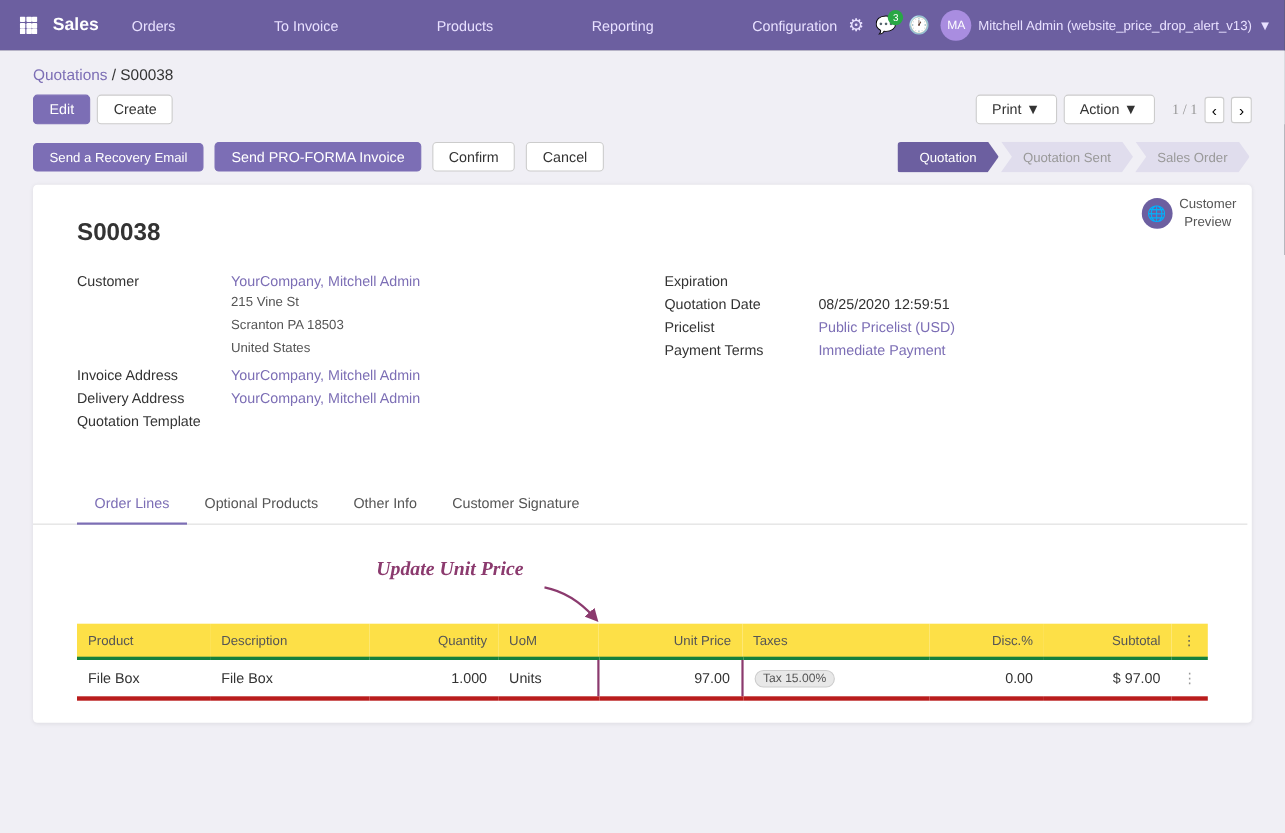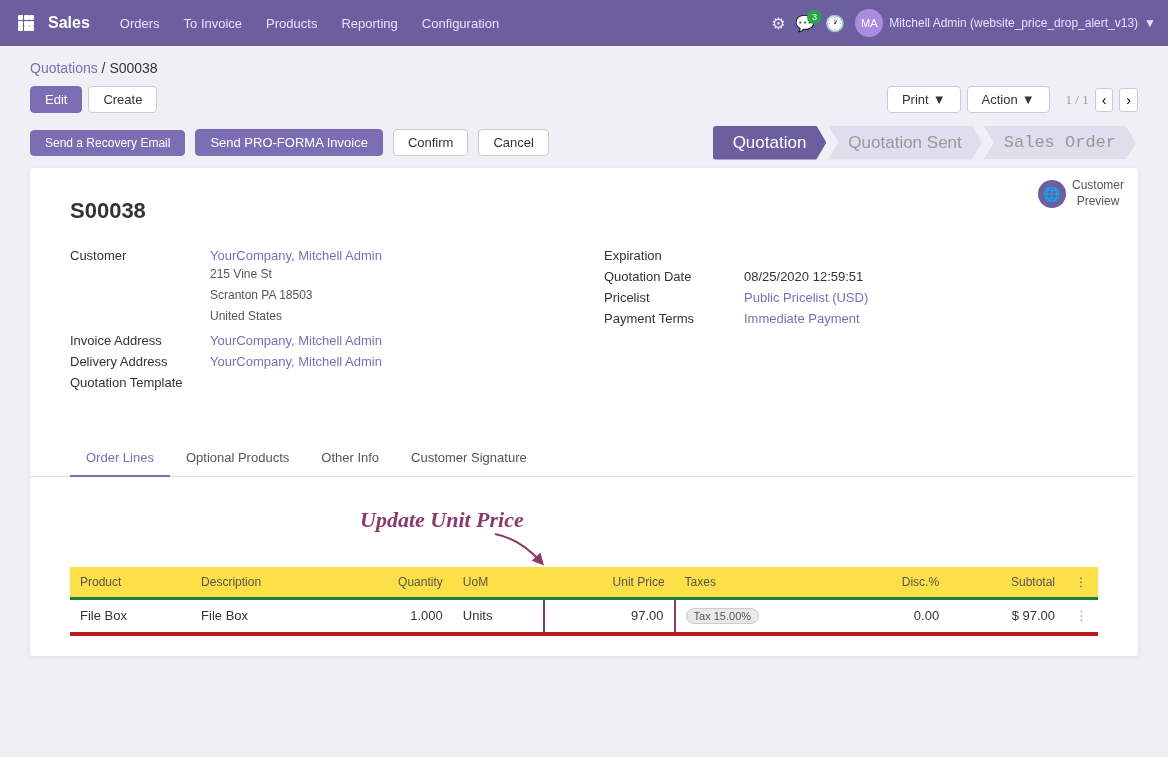--- a/index.html
+++ b/index.html
@@ -15,21 +15,21 @@
       gap: 0;
     }
     .topnav-grid-icon {
       display: flex; align-items: center; justify-content: center;
       width: 28px; height: 28px; cursor: pointer; margin-right: 8px;
     }
     .topnav-brand {
       color: #fff; font-size: 16px; font-weight: 600; margin-right: 20px;
     }
     .topnav-menu {
-      display: flex; align-items: center; gap: 4px; flex: 1;
+      display: flex; align-items: center; gap: 4px; flex: 1; justify-content: space-between;
     }
     .topnav-menu-item {
       color: #e8e0ff; font-size: 13px; padding: 6px 10px; cursor: pointer; border-radius: 3px;
       text-decoration: none;
     }
     .topnav-right {
       display: flex; align-items: center; gap: 10px;
     }
     .topnav-icon-btn {
       color: #e8e0ff; cursor: pointer; font-size: 16px; position: relative; display: flex; align-items: center;
@@ -74,21 +74,21 @@
     }
     .btn-primary { background: #7c6eb5; color: #fff; border-color: #7c6eb5; }
     .btn-secondary { background: #fff; color: #333; border-color: #ccc; }
     .btn-outline { background: #fff; color: #333; border-color: #ccc; }
     .btn-purple-outline { background: #7c6eb5; color: #fff; border-color: #7c6eb5; }
     .btn-success { background: #7c6eb5; color: #fff; border-color: #7c6eb5; font-size: 12px; }
 
     .toolbar-right { margin-left: auto; display: flex; align-items: center; gap: 6px; color: #666; font-size: 13px; justify-content: space-between; }
     .nav-arrow { cursor: pointer; padding: 3px 6px; border: 1px solid #ccc; border-radius: 3px; background: #fff; font-size: 14px; }
     .status-step {
-      padding: 7px 20px; font-size: 17px; color: #999; background: #e0dded;
+      padding: 7px 20px; font-size: 12px; color: #999; background: #e0dded;
       clip-path: polygon(0 0, calc(100% - 10px) 0, 100% 50%, calc(100% - 10px) 100%, 0 100%, 10px 50%);
       margin-right: 2px;
     }
     .status-step:first-child {
       clip-path: polygon(0 0, calc(100% - 10px) 0, 100% 50%, calc(100% - 10px) 100%, 0 100%);
       border-radius: 3px 0 0 3px;
     }
     .status-step.active { background: #6c5fa0; color: #fff; }
 
     
@@ -246,21 +246,21 @@
   <div style="padding: 0 30px; display: flex; align-items: center; justify-content: space-between; margin-bottom: 6px;">
     <div class="action-buttons-bar" style="padding:6px 0; gap:10px;">
       <button class="btn btn-success">Send a Recovery Email</button>
       <button class="btn btn-purple-outline">Send PRO-FORMA Invoice</button>
       <button class="btn btn-outline">Confirm</button>
       <button class="btn btn-outline">Cancel</button>
     </div>
     <div style="display:flex; align-items: center; gap: 0;">
       <div class="status-step active">Quotation</div>
       <div class="status-step">Quotation Sent</div>
-      <div class="status-step" style="border-radius: 0 3px 3px 0; font-family: Liberation Mono, monospace;">Sales Order</div>
+      <div class="status-step" style="border-radius: 0 3px 3px 0;">Sales Order</div>
     </div>
   </div>
 
   <div class="doc-area">
     <div class="doc-card">
 
       <button class="customer-preview-btn">
         <div class="globe-icon">🌐</div>
         <span style="text-align:center; line-height:1.3;">Customer<br>Preview</span>
       </button>
@@ -318,21 +318,21 @@
       <div class="tabs">
         <div class="tab active">Order Lines</div>
         <div class="tab">Optional Products</div>
         <div class="tab">Other Info</div>
         <div class="tab">Customer Signature</div>
       </div>
 
       <div class="table-wrap">
 
         <div style="position:relative; height: 50px;">
-          <span style="position:absolute; left: 290px; top: 0px; font-size:22px; font-weight:600; color:#8b3a6e; font-family:Georgia,serif; font-style:italic;">Update Unit Price</span>
+          <span style="position:absolute; left: 272px; top: 0px; font-size:18px; font-weight:600; color:#8b3a6e; font-family:Georgia,serif; font-style:italic;">Update Unit Price</span>
 
           <svg style="position:absolute; left:420px; top:22px;" width="60" height="40" viewBox="0 0 60 40">
             <defs>
               <marker id="arrowhead" markerWidth="6" markerHeight="6" refX="3" refY="3" orient="auto">
                 <path d="M0,0 L0,6 L6,3 z" fill="#8b3a6e"></path>
               </marker>
             </defs>
             <path d="M5,5 Q30,10 50,32" stroke="#8b3a6e" stroke-width="2" fill="none" marker-end="url(#arrowhead)"></path>
           </svg>
         </div>

